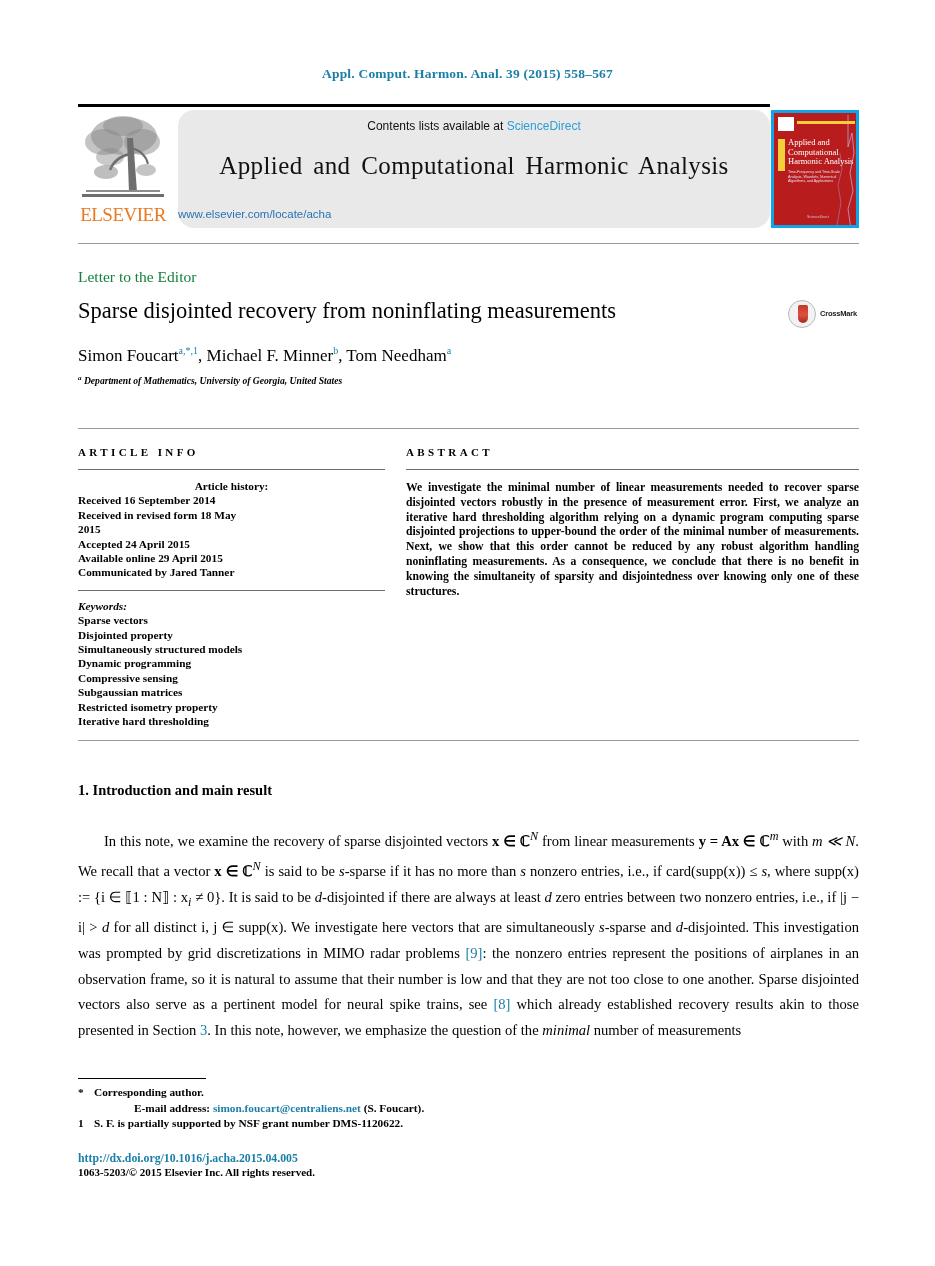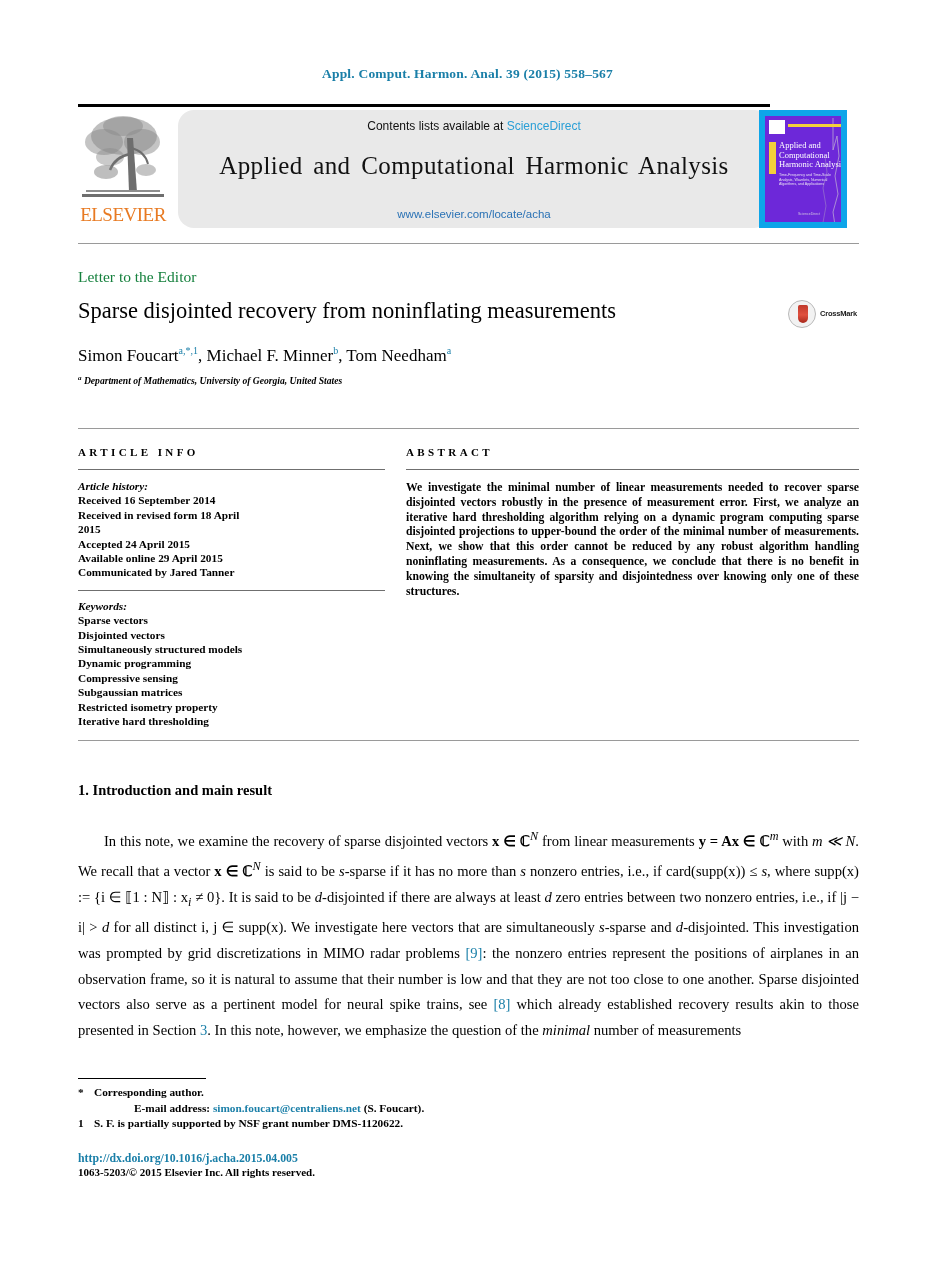--- a/index.html
+++ b/index.html
@@ -111,34 +111,33 @@
     font-size: 25px;
     color: #111;
     letter-spacing: .4px;
     word-spacing: 4px;
   }
   .journal-url {
     position: absolute;
     bottom: 8px;
     left: 0;
     width: 592px;
-    text-align: center;
     font-family: "Liberation Sans", sans-serif;
     font-size: 11.5px;
     color: #2a72b5;
   }
 
   .cover-thumb {
     position: absolute;
     top: 6px;
-    right: 12px;
+    right: 0;
     width: 88px;
     height: 118px;
-    background: #6d28d9;
-    border: 6px solid #0ea5e9;
+    background: #b91c1c;
+    border: 3px solid #0ea5e9;
     box-sizing: border-box;
     overflow: hidden;
   }
   .cover-masthead {
     position: absolute;
     top: 4px; left: 4px;
     width: 16px; height: 14px;
     background: #ffffff;
   }
   .cover-bar {
@@ -310,22 +309,22 @@
     margin-top: 11px;
   }
   .info-block {
     margin-top: 9px;
     font-size: 11.3px;
     line-height: 14.4px;
     font-weight: bold;
     color: #000;
   }
   .info-block .lbl {
-    font-style: italic;
-    font-weight: bold;
+    font-weight: bold;
+    text-align: center;
   }
   .kw-rule {
     height: 1px;
     background: #6f6f6f;
     margin-top: 10px;
   }
   .kw-block {
     margin-top: 8px;
     font-size: 11.3px;
     line-height: 14.4px;
@@ -505,31 +504,31 @@
   </div>
 
   <div class="rule rule-above-info"></div>
 
   <div class="col-info">
     <div class="sec-head">ARTICLE INFO</div>
     <div class="thin-rule"></div>
     <div class="info-block">
       <div class="lbl">Article history:</div>
       <div>Received 16 September 2014</div>
-      <div>Received in revised form 18 April</div>
+      <div>Received in revised form 18 May</div>
       <div>2015</div>
       <div>Accepted 24 April 2015</div>
       <div>Available online 29 April 2015</div>
       <div>Communicated by Jared Tanner</div>
     </div>
     <div class="kw-rule"></div>
     <div class="kw-block">
       <div class="lbl">Keywords:</div>
       <div>Sparse vectors</div>
-      <div>Disjointed vectors</div>
+      <div>Disjointed property</div>
       <div>Simultaneously structured models</div>
       <div>Dynamic programming</div>
       <div>Compressive sensing</div>
       <div>Subgaussian matrices</div>
       <div>Restricted isometry property</div>
       <div>Iterative hard thresholding</div>
     </div>
   </div>
 
   <div class="col-abstract">

